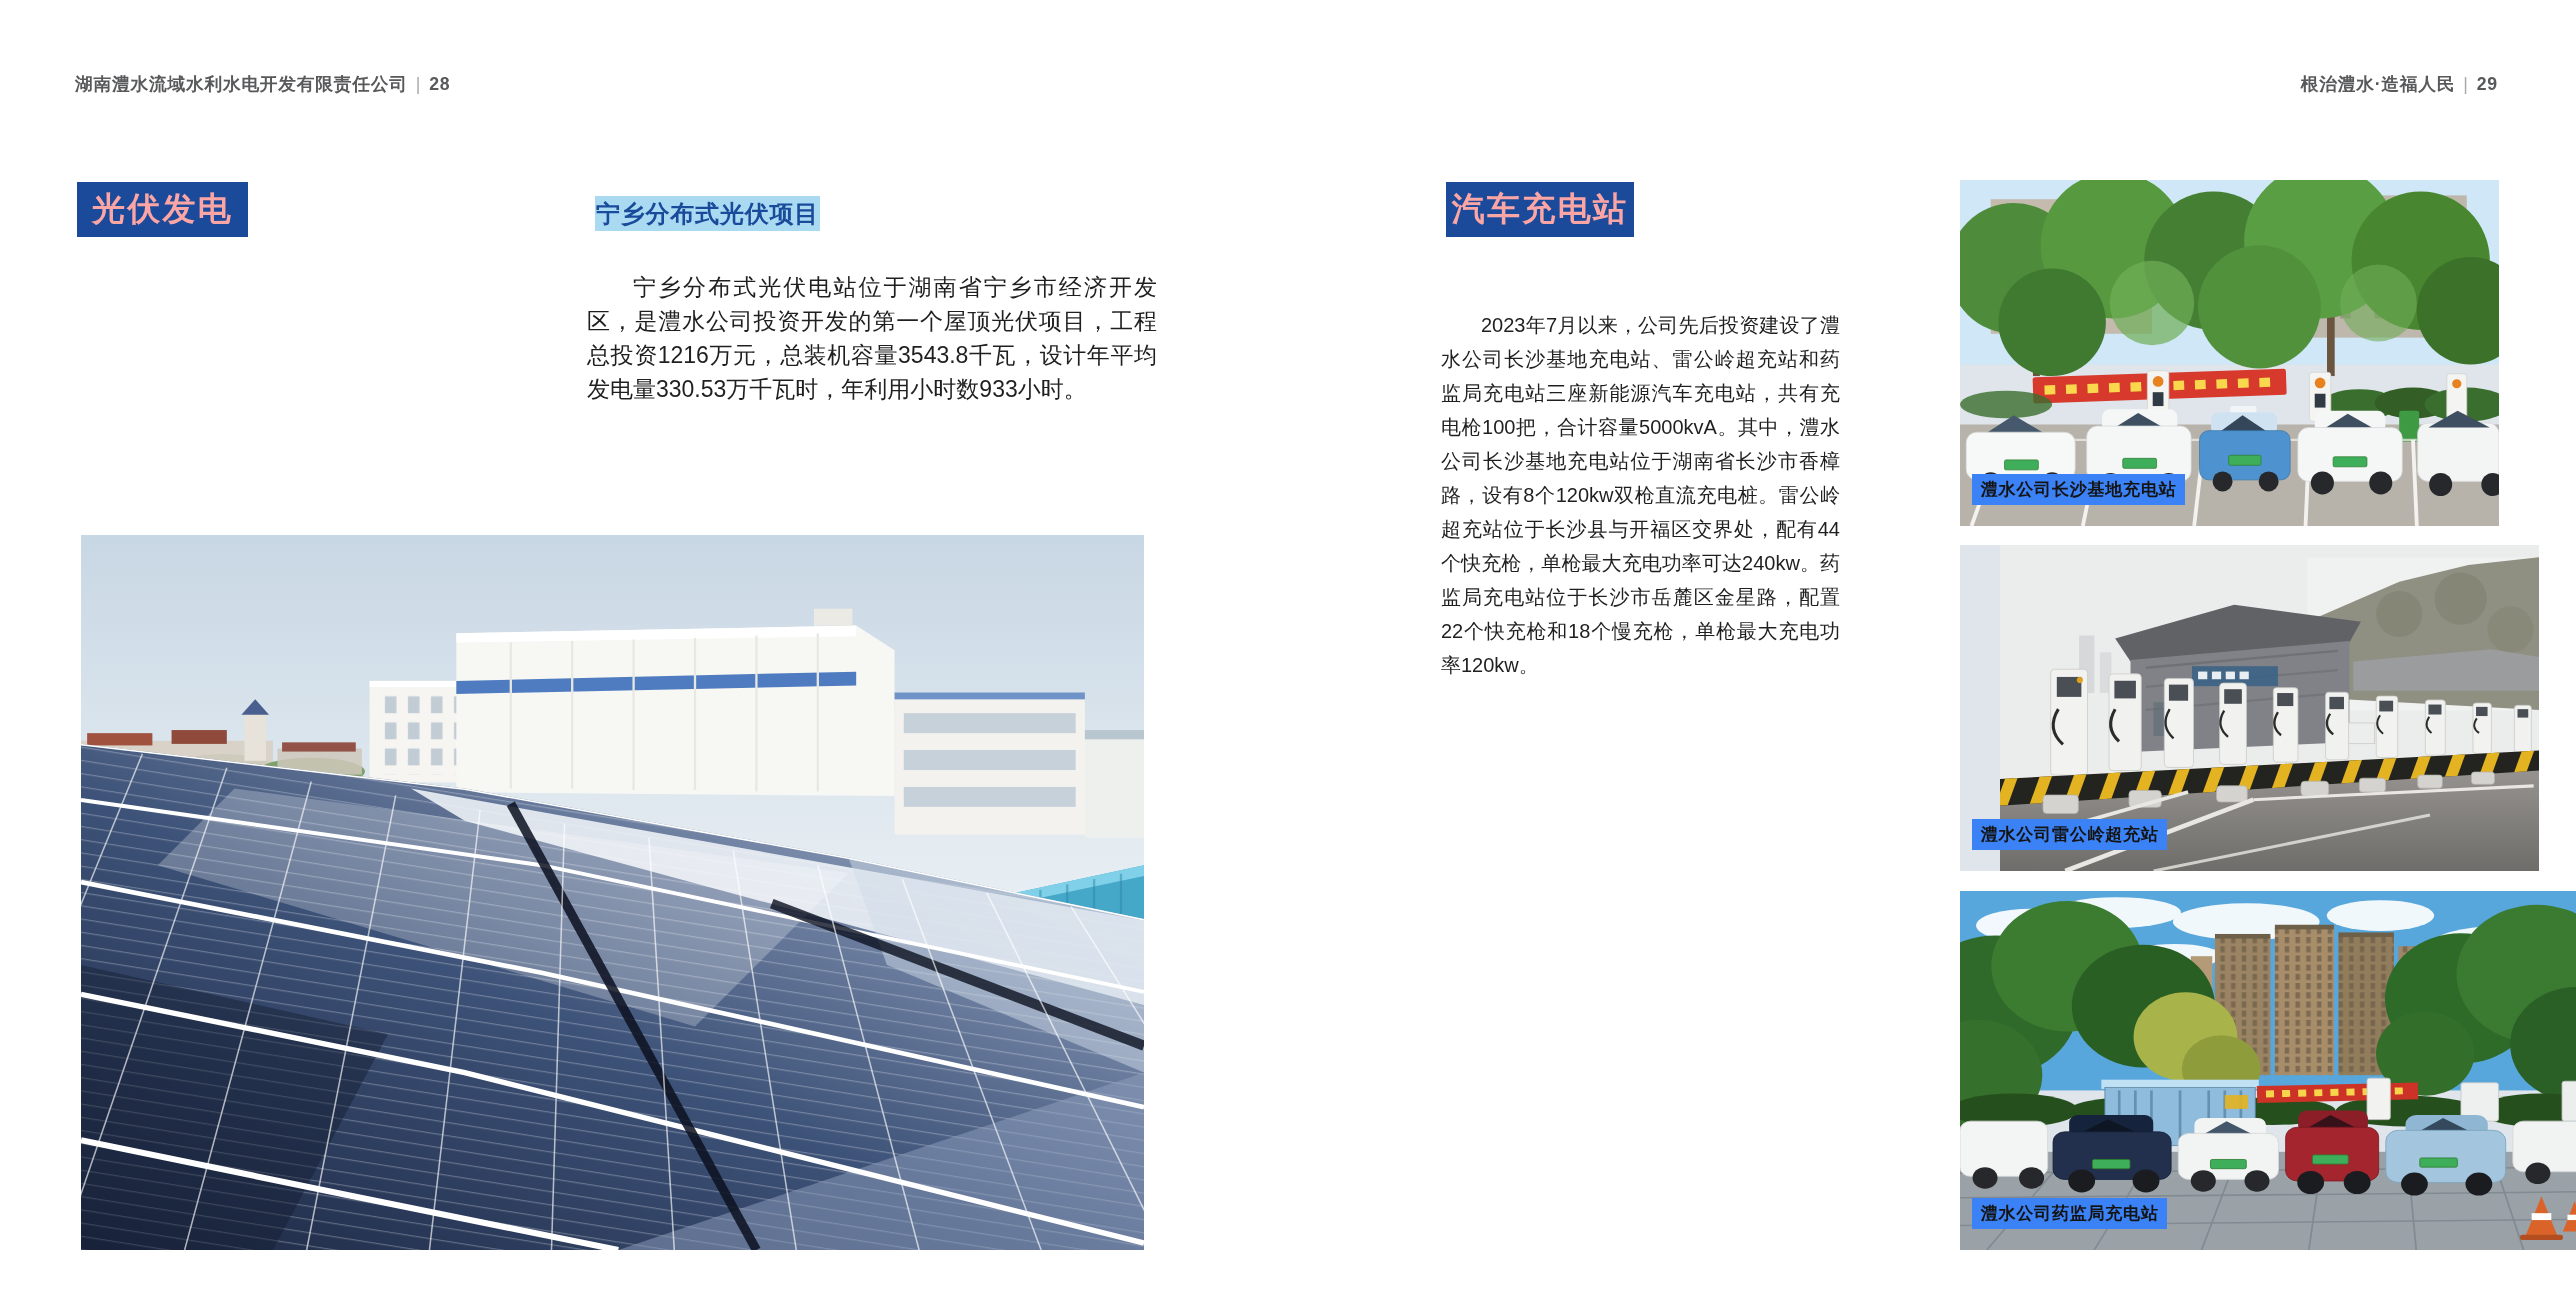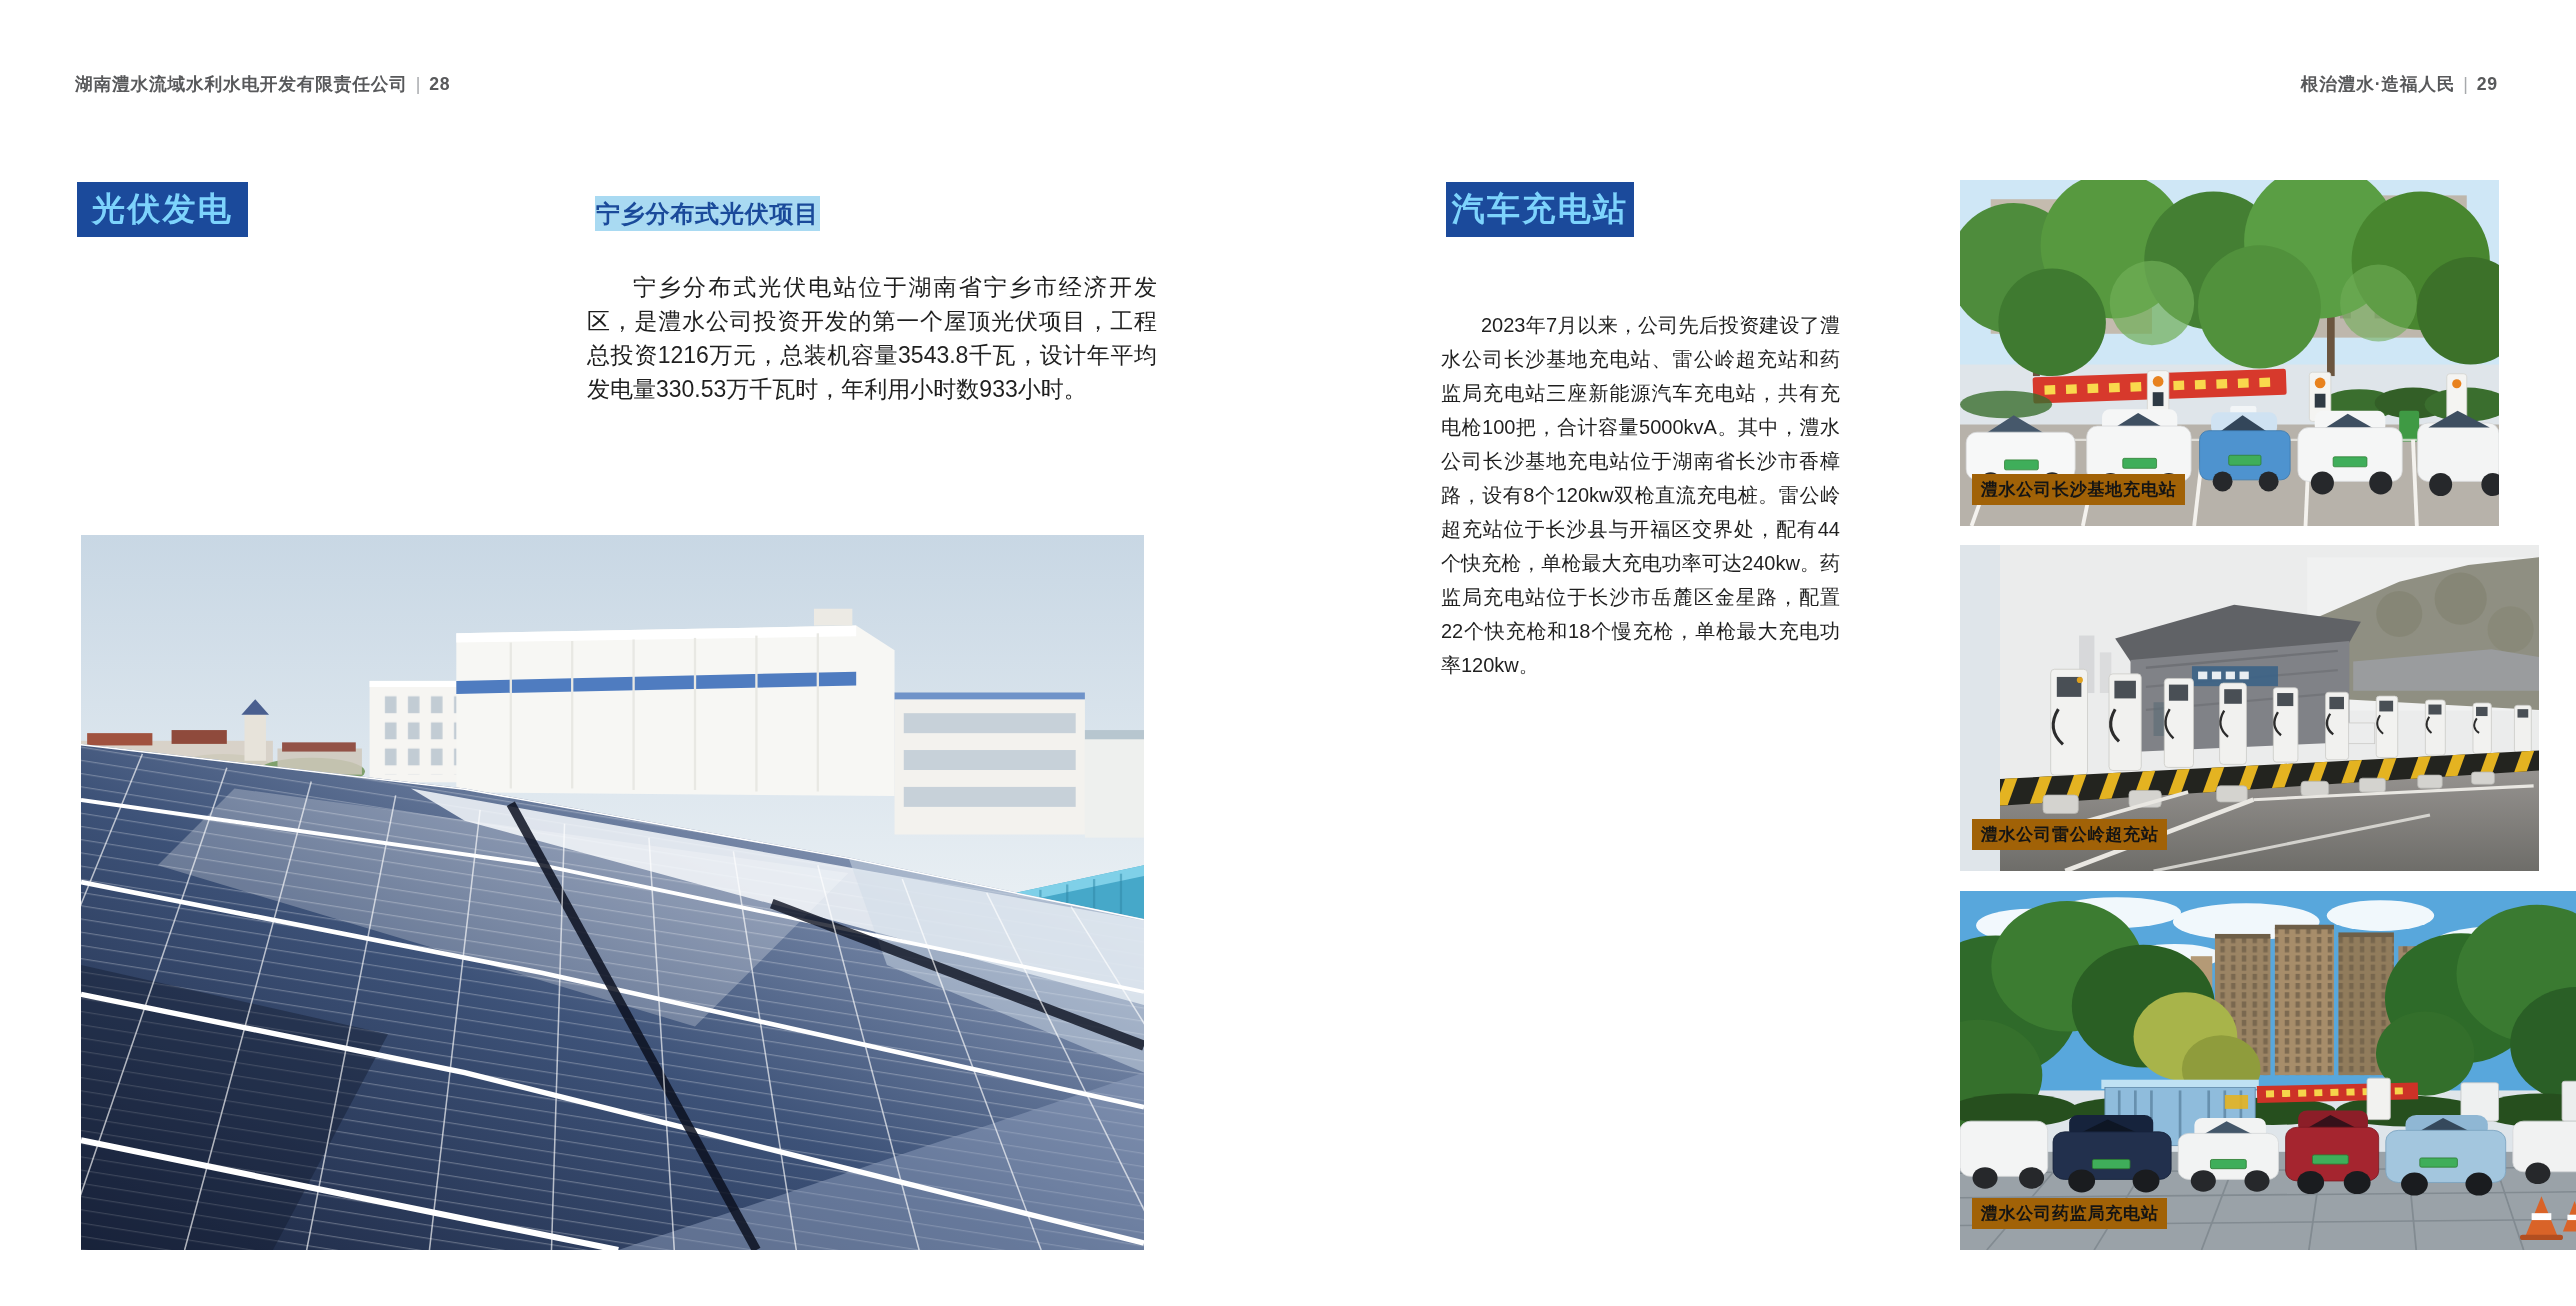--- a/index.html
+++ b/index.html
@@ -7,41 +7,41 @@
     position:relative;width:2576px;height:1306px;background:#ffffff;
     font-family:"Liberation Sans","DejaVu Sans",sans-serif;overflow:hidden;
   }
   
   .hdr{position:absolute;top:72px;display:flex;align-items:center;gap:8px;
        font-size:17.7px;font-weight:bold;color:#58595b;letter-spacing:0.8px;}
   .hdr .divider{color:#a7a9ac;font-weight:400;}
   .hdr-left{left:75px;}
   .hdr-right{right:78px;}
   
-  .sec-title{position:absolute;top:182px;height:55px;background:#1b4a9b;color:#7dd3fc;
+  .sec-title{position:absolute;top:182px;height:55px;background:#1b4a9b;color:#fca5a5;
        font-size:33px;font-weight:bold;display:flex;align-items:center;justify-content:center;
        letter-spacing:2.3px;}
   #pv-title{left:77px;width:171px;}
   #ev-title{left:1446px;width:188px;}
   
   .sub-title{position:absolute;left:595px;top:196px;width:225px;height:35px;
        background:#a9daf2;color:#1a4a9a;font-size:24px;font-weight:bold;
        display:flex;align-items:center;justify-content:center;letter-spacing:0.8px;}
   
   .para{position:absolute;color:#1f1f1f;text-align:justify;text-indent:2em;}
   #pv-para{left:587px;top:270px;width:570px;font-size:23px;line-height:34px;}
   #ev-para{left:1441px;top:308px;width:399px;font-size:20px;line-height:34px;}
   
   .photo{position:absolute;overflow:hidden;background:#dfe5ea;}
   .photo svg{display:block;width:100%;height:100%;}
   #photo-solar{left:81px;top:535px;width:1063px;height:715px;}
   #photo-station-1{left:1960px;top:180px;width:539px;height:346px;}
   #photo-station-2{left:1960px;top:545px;width:539px;height:326px;padding-left:40px;}
   #photo-station-3{left:1960px;top:891px;width:628px;height:359px;}
-  .caption{position:absolute;left:12.3px;bottom:21.5px;background:#a16207;
+  .caption{position:absolute;left:12.3px;bottom:21.5px;background:#3b82f6;
        padding:3.8px 8.4px;font-family:"Liberation Serif","DejaVu Serif",serif;
        font-weight:bold;font-size:17px;color:#141414;white-space:nowrap;letter-spacing:0.8px;}
 </style>
 </head>
 <body>
 
 <div class="page">
 
   <div class="hdr hdr-left">
     <span>湖南澧水流域水利水电开发有限责任公司</span>

